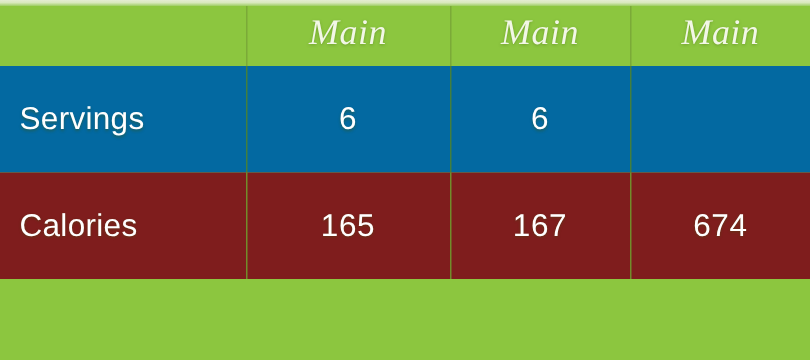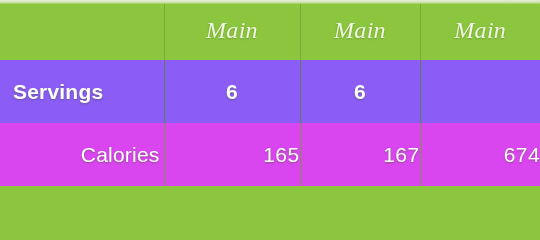--- a/index.html
+++ b/index.html
@@ -38,21 +38,21 @@
     width: 540px;
     height: 186px;
     table-layout: fixed;
   }
 
   col.c-label  { width: 164px; }
   col.c-main   { width: 136px; }
   col.c-side   { width: 120px; }
   col.c-total  { width: 120px; }
 
-  tr.header-row { height: 60px; }
+  tr.header-row { height: 44px; }
   tr.data-row   { height: 33.5px; }
 
   th, td {
     padding: 0;
     margin: 0;
     border: none;
     vertical-align: middle;
   }
 
   
@@ -63,22 +63,22 @@
     font-style: italic;
     font-weight: 400;
     font-size: 24px;
     text-align: center;
     letter-spacing: .3px;
     text-shadow: 0 1px 2px rgba(60,90,20,.35);
   }
   tr.header-row th.corner { background: #8CC63F; }
 
   
-  tr.row-dark td  { background: #8b5cf6; font-weight: bold; }
-  tr.row-light td { background: #d946ef; text-align: right; }
+  tr.row-dark td  { background: #0369a1; }
+  tr.row-light td { background: #7f1d1d; }
 
   td.label-cell {
     color: #ffffff;
     font-size: 21px;
     text-align: left;
     padding-left: 13px;
     letter-spacing: .2px;
     text-shadow: 0 1px 2px rgba(55,85,15,.45);
     white-space: nowrap;
   }

